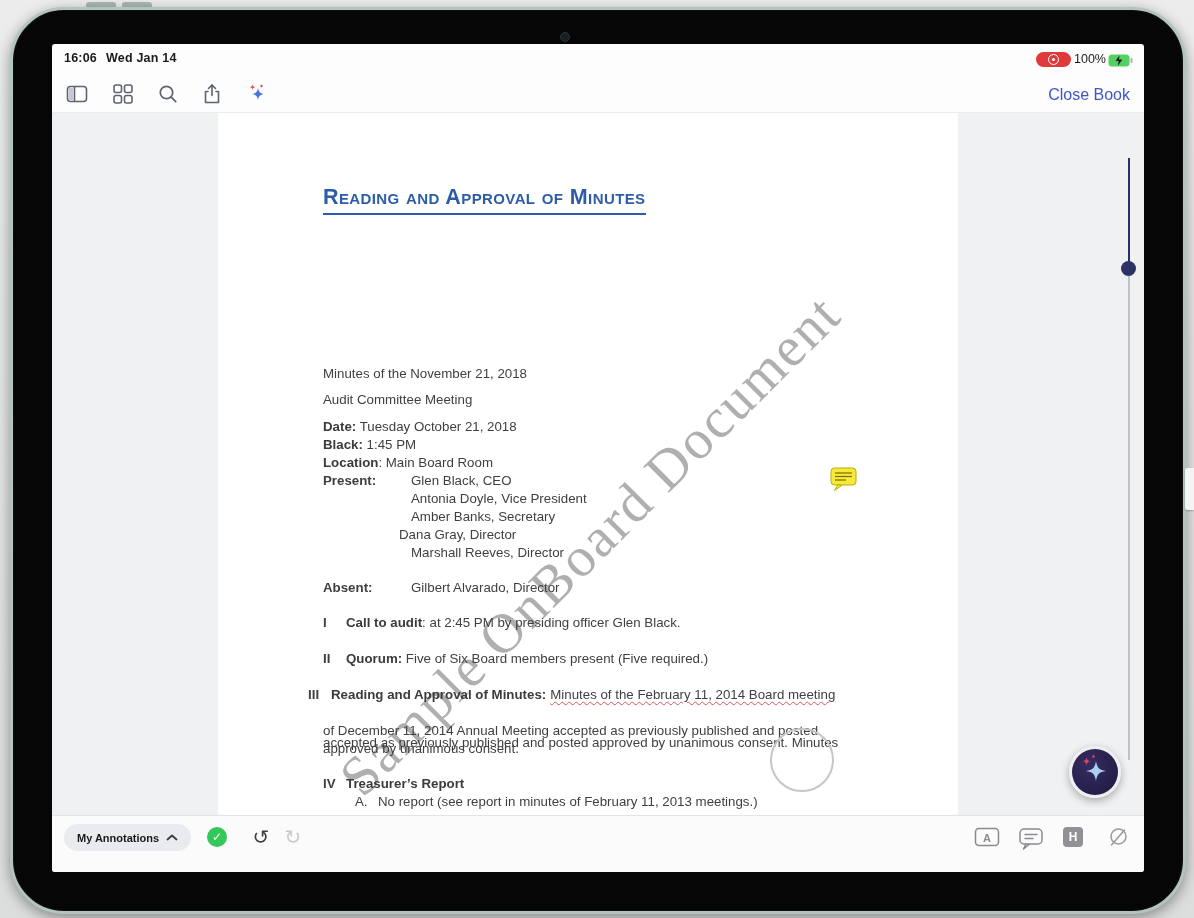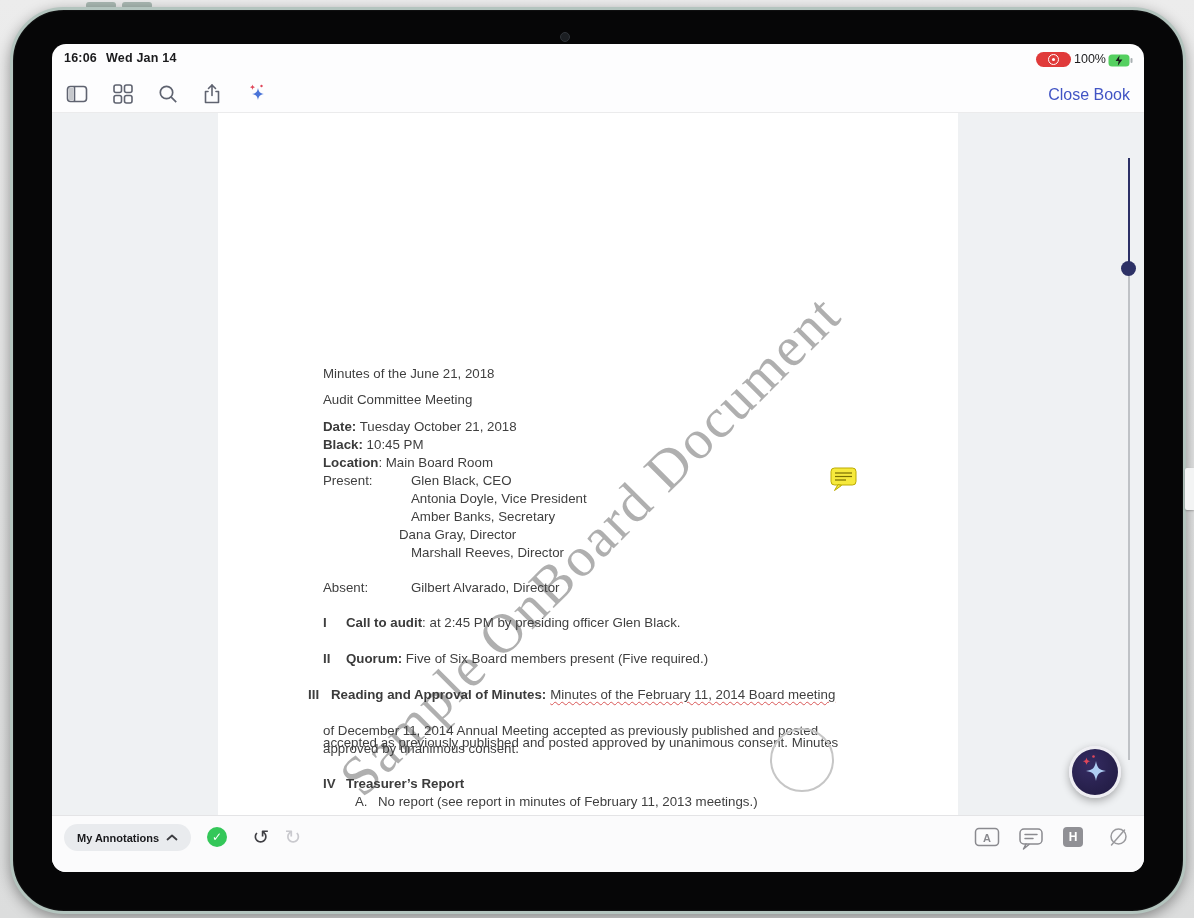--- a/index.html
+++ b/index.html
@@ -16,21 +16,21 @@
     position:absolute;left:10px;top:7px;width:1170px;height:901px;
     background:#060607;border:3px solid #b3c4be;border-radius:54px;
     box-shadow:0 4px 14px rgba(0,0,0,.38), inset 0 0 2px rgba(255,255,255,.15);
   }
   .camera-dot{position:absolute;left:547px;top:22px;width:8px;height:8px;border-radius:50%;
     background:#1b1e22;border:1px solid #30343a;}
   .side-tab{position:absolute;left:1185px;top:468px;width:9px;height:42px;background:#f3f4f4;border-radius:2px 0 0 2px;box-shadow:0 1px 2px rgba(0,0,0,.25);}
   
   .screen{
     position:absolute;left:52px;top:44px;width:1092px;height:828px;
-    background:#fdfdfe;border-radius:14px;overflow:hidden;
+    background:#fdfdfe;border-radius:3px;overflow:hidden;
   }
   
   .status-left{left:12px;top:7px;font-size:12.5px;font-weight:600;color:#1b1b1d;letter-spacing:.2px;}
   .status-left .date{margin-left:9px;}
   .record-pill{left:984px;top:8px;width:35px;height:15px;border-radius:8px;background:#e03a3a;
     display:flex;align-items:center;justify-content:center;}
   .record-glyph{width:9px;height:9px;border:1.4px solid #fff;border-radius:50%;display:flex;align-items:center;justify-content:center;}
   .record-glyph i{width:3px;height:3px;border-radius:50%;background:#fff;}
   .batt-pct{left:1022px;top:8px;font-size:12.5px;font-weight:500;color:#1b1b1d;}
   .battery{left:1056px;top:9px;}
@@ -43,21 +43,21 @@
   .page{left:166px;top:0;width:740px;height:702px;background:#ffffff;overflow:hidden;}
   .doc{color:#3f3f3f;font-size:13.3px;line-height:18px;white-space:nowrap;}
   .doc b{font-weight:700;color:#3b3b3b;}
   .doc-title{
     left:105px;top:72px;color:#2e5da8;font-size:21.5px;font-weight:700;
     font-variant:small-caps;letter-spacing:.4px;
     border-bottom:2.5px solid #2e5da8;padding-bottom:3px;white-space:nowrap;
   }
   .num{display:inline-block;width:23px;font-weight:700;}
   .subnum{display:inline-block;width:23px;}
-  .lbl{display:inline-block;width:88px;font-weight:400;}
+  .lbl{display:inline-block;width:88px;font-weight:700;}
   .wavy{
     text-decoration:underline;text-decoration-style:wavy;text-decoration-color:#d95757;
     text-decoration-thickness:1px;text-underline-offset:2px;
   }
   .watermark{
     left:20px;top:395px;width:704px;height:74px;line-height:74px;text-align:center;
     font-family:"Liberation Serif","DejaVu Serif",serif;font-size:56px;letter-spacing:2px;
     color:rgba(95,95,95,.5);transform:rotate(-45deg);white-space:nowrap;pointer-events:none;
   }
   .stamp-circle{left:552px;top:615px;width:60px;height:60px;border:2.5px solid #c6c6c6;border-radius:50%;}
@@ -158,27 +158,28 @@
     </svg>
   </div>
   <div class="abs close-book">Close Book</div>
   <div class="abs tb-divider"></div>
 
   <div class="abs content">
     <div class="abs page">
 
       <div class="abs watermark">Sample OnBoard Document</div>
 
-
-      <div class="abs doc" style="left:105px;top:252px">Minutes of the June 21, 2018</div>
+      <div class="abs doc-title">Reading and Approval of Minutes</div>
+
+      <div class="abs doc" style="left:105px;top:252px">Minutes of the November 21, 2018</div>
       <div class="abs doc" style="left:105px;top:278px">Audit Committee Meeting</div>
 
       <div class="abs doc" style="left:105px;top:197px;top:305px"></div>
       <div class="abs doc" style="left:105px;top:305px"><b>Date:</b><span> Tuesday October 21, 2018</span></div>
-      <div class="abs doc" style="left:105px;top:323px"><b>Black:</b><span> 10:45 PM</span></div>
+      <div class="abs doc" style="left:105px;top:323px"><b>Black:</b><span> 1:45 PM</span></div>
       <div class="abs doc" style="left:105px;top:341px"><b>Location</b><span>: Main Board Room</span></div>
 
       <div class="abs doc" style="left:105px;top:359px"><span class="lbl">Present:</span><span>Glen Black, CEO</span></div>
       <div class="abs doc" style="left:193px;top:377px">Antonia Doyle, Vice President</div>
       <div class="abs doc" style="left:193px;top:395px">Amber Banks, Secretary</div>
       <div class="abs doc" style="left:181px;top:413px">Dana Gray, Director</div>
       <div class="abs doc" style="left:193px;top:431px">Marshall Reeves, Director</div>
 
       <div class="abs doc" style="left:105px;top:466px"><span class="lbl">Absent:</span><span>Gilbert Alvarado, Director</span></div>
 

